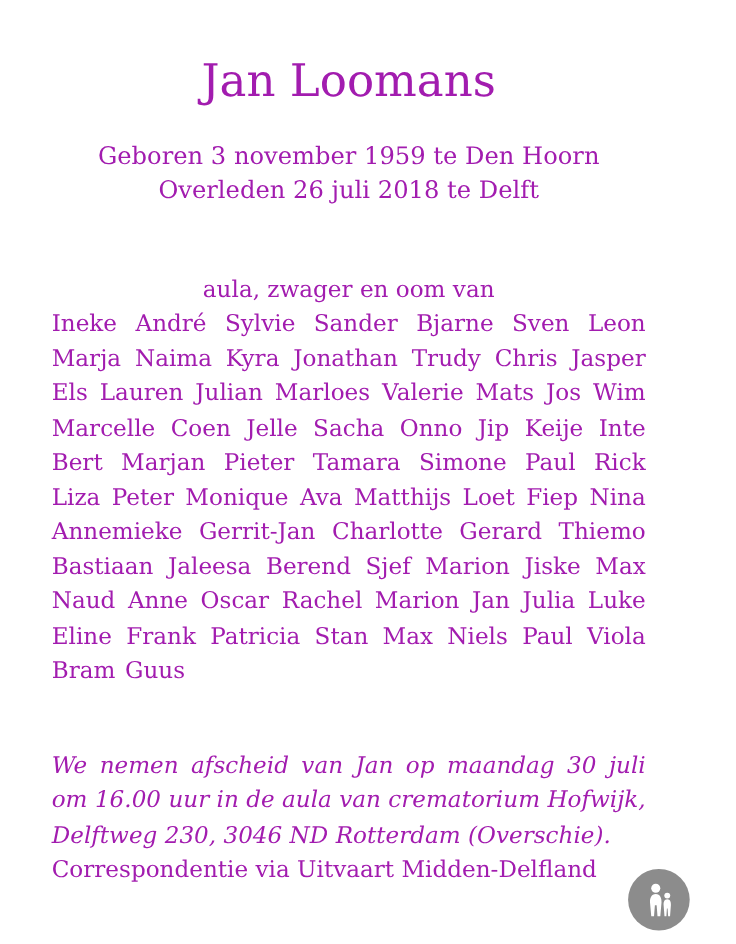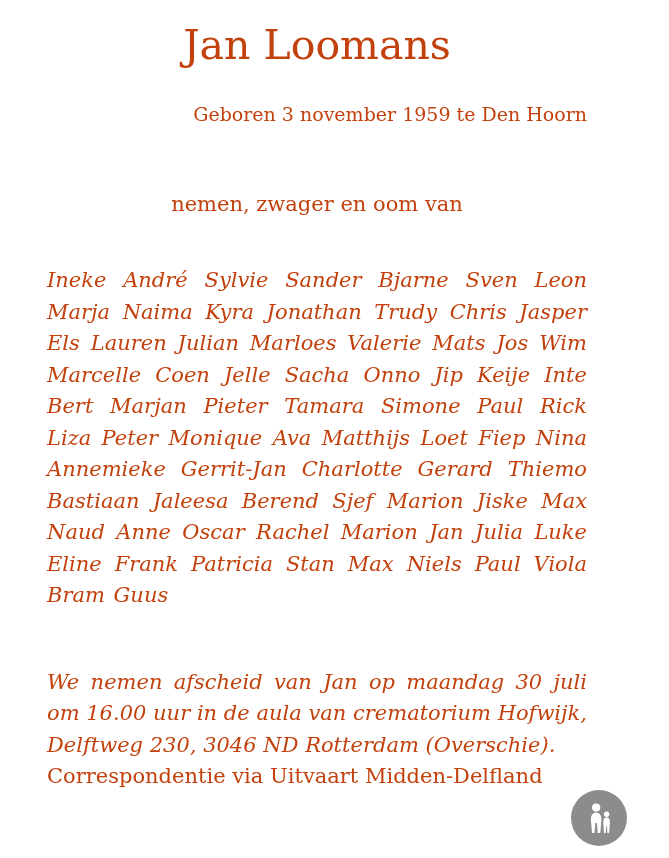--- a/index.html
+++ b/index.html
@@ -6,50 +6,48 @@
     margin: 0;
     padding: 0;
     background: #ffffff;
   }
   .page {
     position: relative;
     width: 634px;
     height: 858px;
     background: #ffffff;
     box-sizing: border-box;
-    padding: 22px 47px 0 47px;
+    padding: 50px 47px 0 47px;
     font-family: "DejaVu Serif", "Liberation Serif", serif;
-    color: #c2410c;
+    color: #a21caf;
     overflow: hidden;
   }
   .title {
     font-size: 41px;
     font-weight: normal;
     text-align: center;
     margin: 0 0 30px 0;
     line-height: 1.15;
   }
   .dates {
-    text-align: right;
-    font-size: 19px;
+    text-align: center;
+    font-size: 22px;
     line-height: 31px;
   }
   .relation {
     text-align: center;
     font-size: 21px;
     line-height: 31px;
     margin-top: 59px;
   }
   .names {
-    margin-top: 45px;
     font-size: 21px;
     line-height: 31.5px;
     text-align: justify;
     word-spacing: 2px;
-    font-style: italic;
   }
   .bottom {
     margin-top: 55px;
     font-size: 21px;
     line-height: 31.5px;
   }
   .justified {
     text-align: justify;
     font-style: italic;
   }
@@ -77,23 +75,24 @@
 </style>
 </head>
 <body>
 
 <div class="page">
 
   <h1 class="title">Jan Loomans</h1>
 
   <div class="dates">
     <div>Geboren 3 november 1959 te Den Hoorn</div>
+    <div>Overleden 26 juli 2018 te Delft</div>
   </div>
 
-  <div class="relation">nemen, zwager en oom van</div>
+  <div class="relation">aula, zwager en oom van</div>
 
   <div class="names">Ineke André Sylvie Sander Bjarne Sven Leon Marja Naima Kyra Jonathan Trudy Chris Jasper Els Lauren Julian Marloes Valerie Mats Jos Wim Marcelle Coen Jelle Sacha Onno Jip Keije Inte Bert Marjan Pieter Tamara Simone Paul Rick Liza Peter Monique Ava Matthijs Loet Fiep Nina Annemieke Gerrit-Jan Charlotte Gerard Thiemo Bastiaan Jaleesa Berend Sjef Marion Jiske Max Naud Anne Oscar Rachel Marion Jan Julia Luke Eline Frank Patricia Stan Max Niels Paul Viola Bram Guus</div>
 
   <div class="bottom">
     <div class="justified">We nemen afscheid van Jan op maandag 30 juli om 16.00 uur in de aula van crematorium Hofwijk, Delftweg 230, 3046 ND Rotterdam (Overschie).</div>
     <div class="plain-line">Correspondentie via Uitvaart Midden-Delfland</div>
 
   </div>
 
   <div class="logo">

